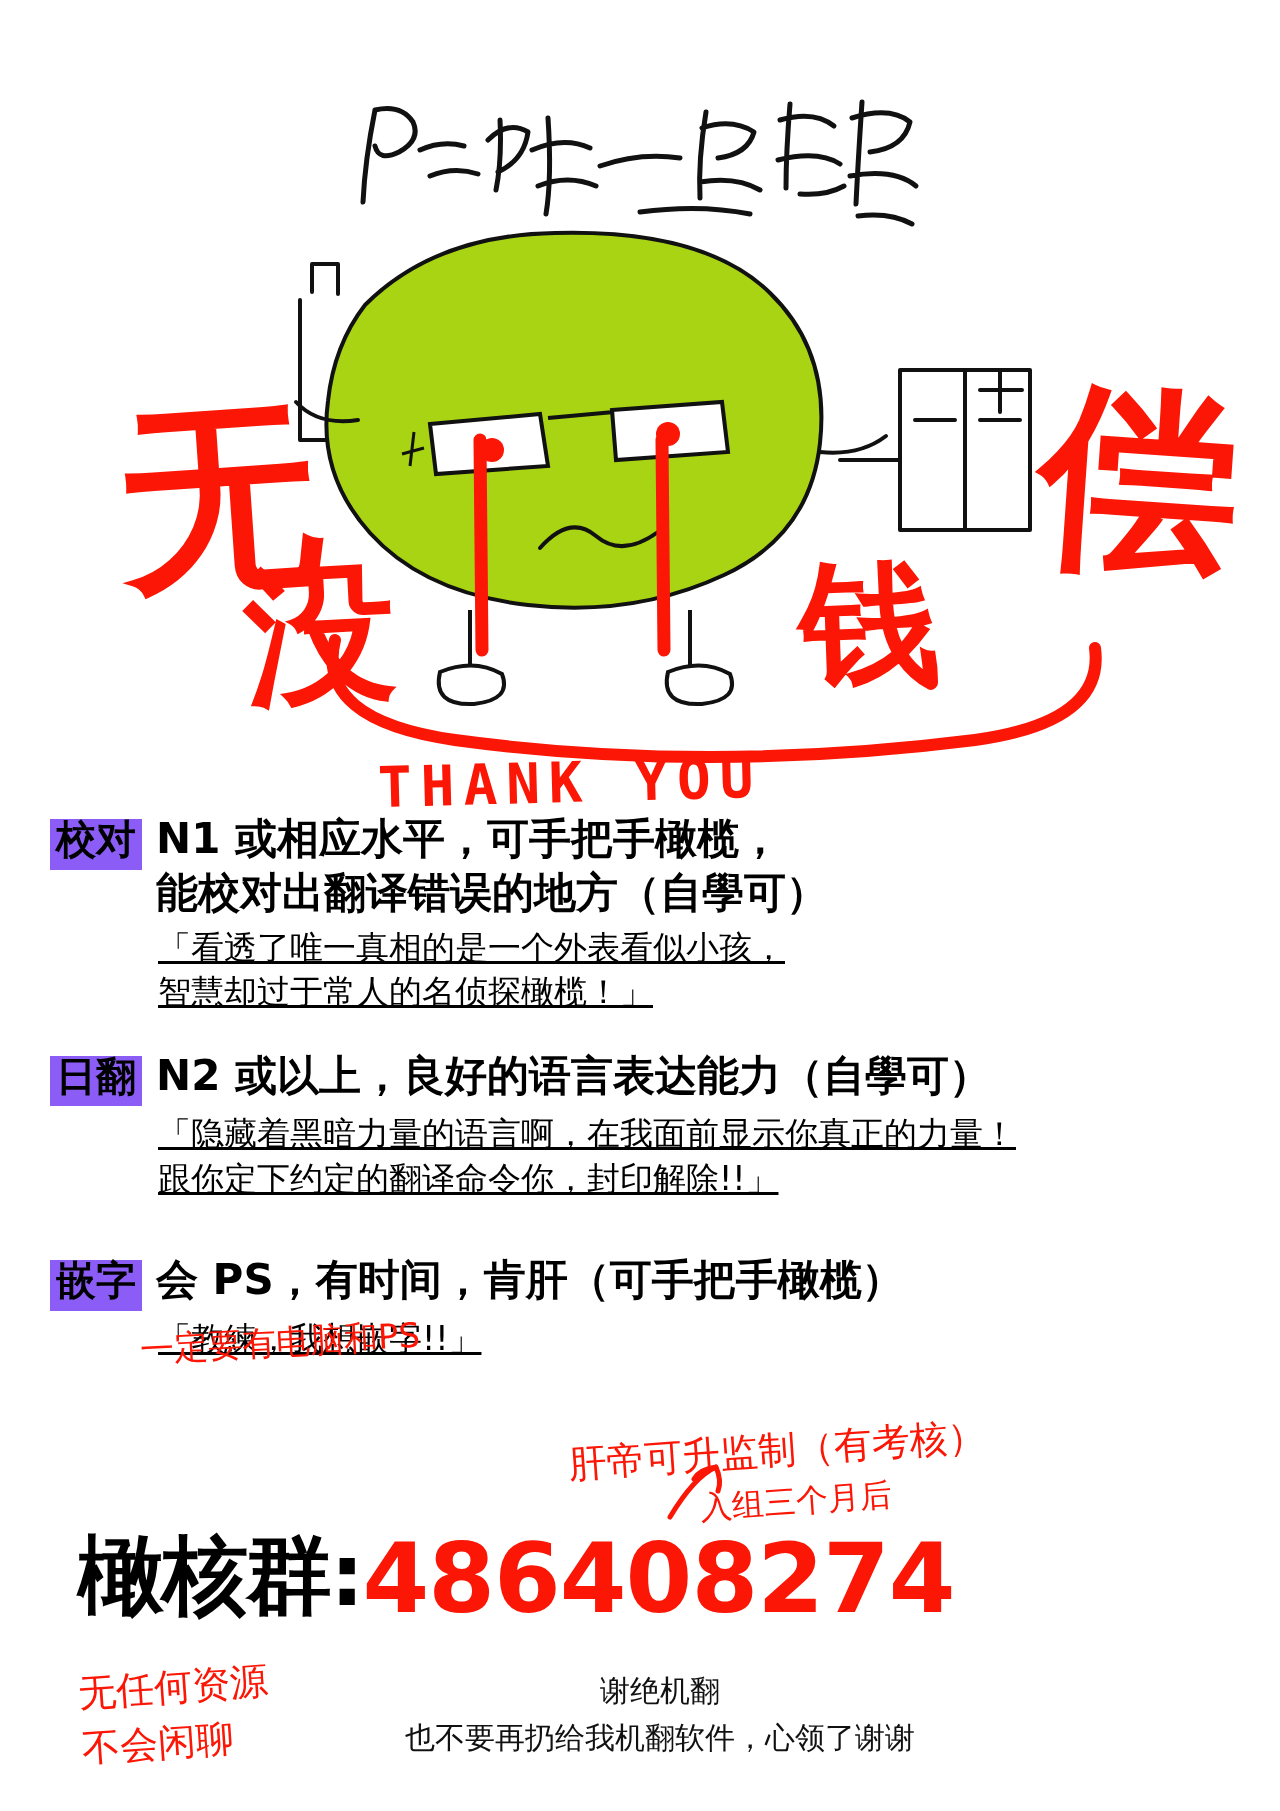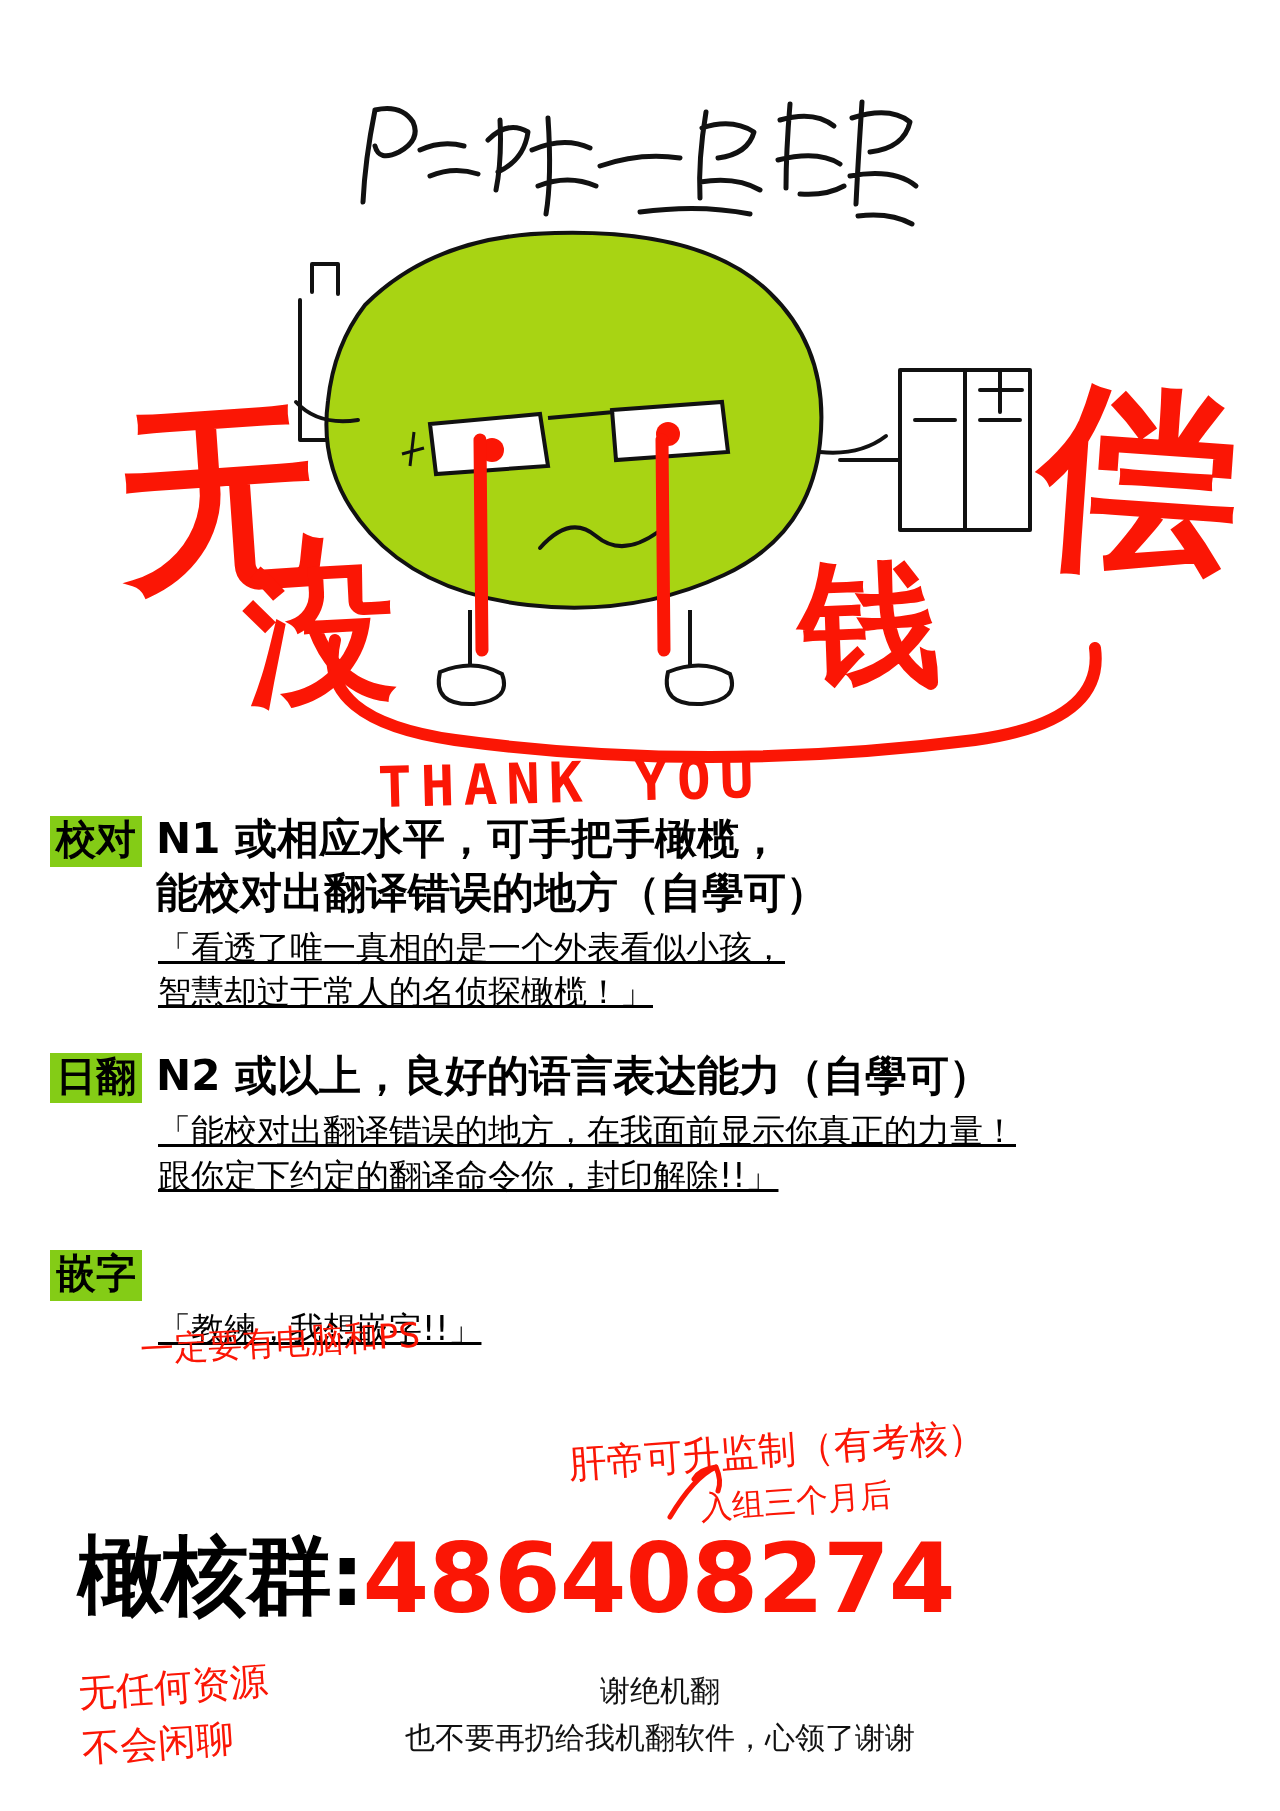--- a/index.html
+++ b/index.html
@@ -82,27 +82,27 @@
     position: relative;
     padding: 0 50px;
     margin-bottom: 14px;
   }
   .head-line {
     display: flex;
     align-items: baseline;
     gap: 14px;
   }
   .tag {
-    background: #84cc16;
+    background: #8b5cf6;
     color: #000;
     font-weight: bold;
     font-size: 40px;
     line-height: 1.12;
     padding: 2px 6px 4px 6px;
-    font-family: Liberation Serif, serif;
+    font-family: Liberation Mono, monospace;
     white-space: nowrap;
   }
   .head-text {
     font-size: 42px;
     font-weight: bold;
     line-height: 1.28;
     font-family: "DejaVu Sans", sans-serif;
   }
   .sub-text {
     font-size: 33px;
@@ -275,28 +275,31 @@
   </div>
 
   <div class="block" style="margin-top:34px;">
     <div class="head-line">
       <span class="tag">日翻</span>
       <span class="head-text">
         <div>N2 或以上，良好的语言表达能力（自學可）</div>
       </span>
     </div>
     <div class="sub-text">
-      <div>「能校对出翻译错误的地方，在我面前显示你真正的力量！</div>
+      <div>「隐藏着黑暗力量的语言啊，在我面前显示你真正的力量！</div>
       <div>跟你定下约定的翻译命令你，封印解除!!」</div>
     </div>
   </div>
 
   <div class="block" style="margin-top:52px;">
     <div class="head-line">
       <span class="tag">嵌字</span>
+      <span class="head-text">
+        <div>会 PS，有时间，肯肝（可手把手橄榄）</div>
+      </span>
     </div>
     <div class="sub-text">
       <div>「教練，我想嵌字!!」</div>
     </div>
   </div>
 </div>
 
 <div class="annot" id="annot-ps">一定要有电脑和PS</div>
 <div class="annot" id="annot-ganDi">肝帝可升监制（有考核）</div>
 <div class="annot" id="annot-three-month">入组三个月后</div>

